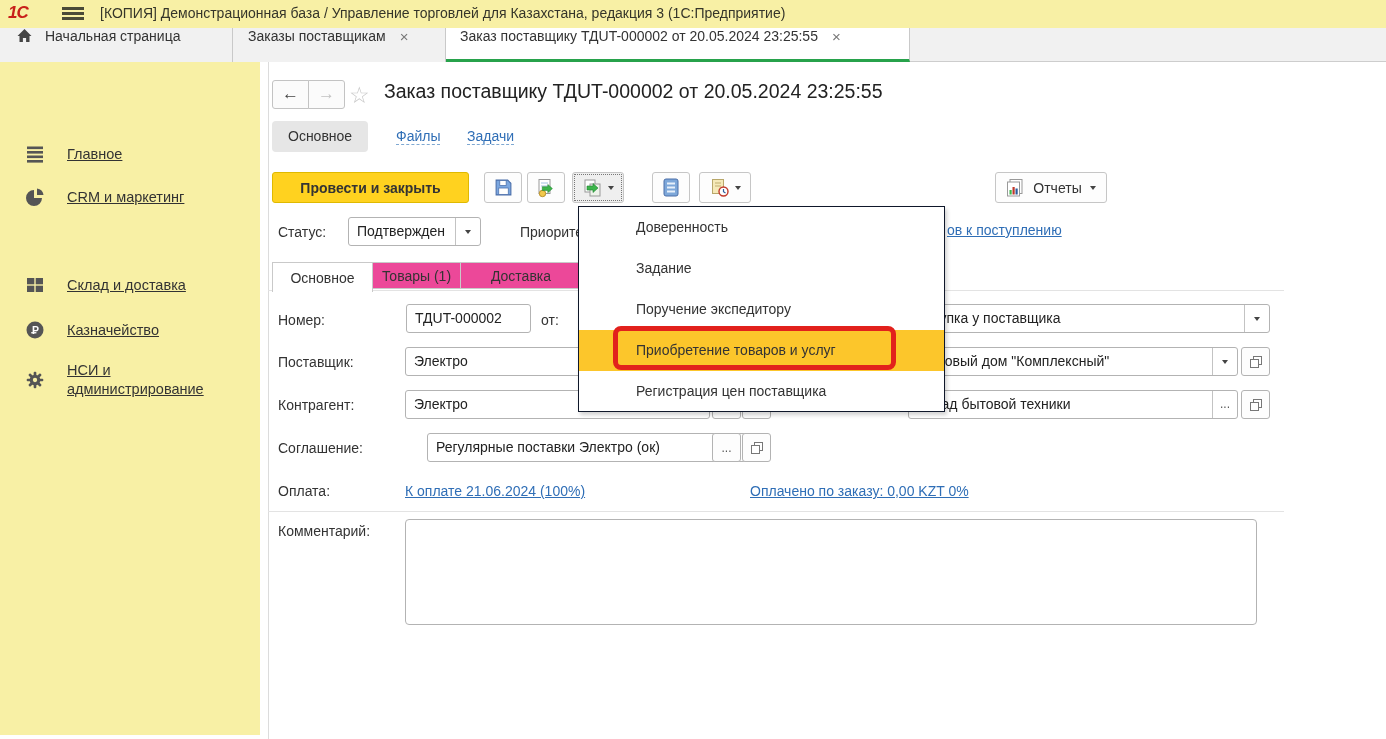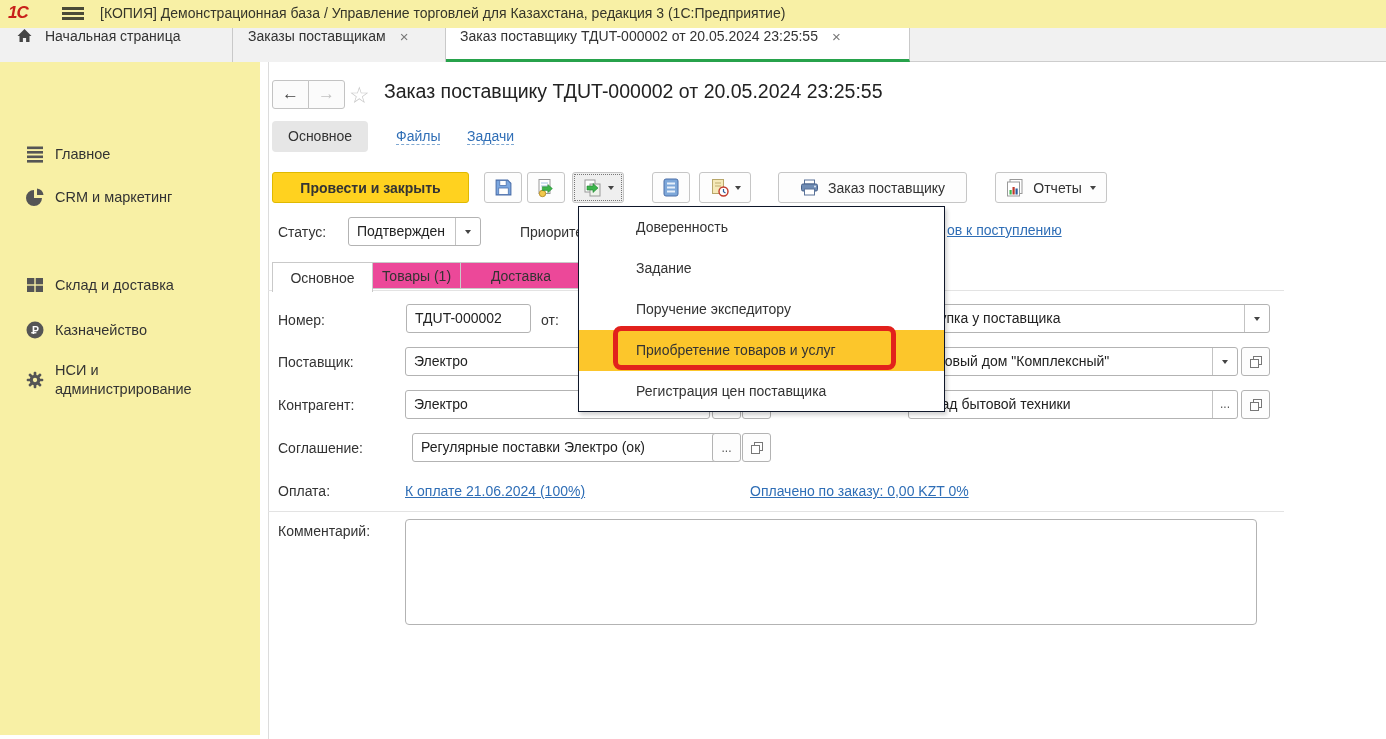--- a/index.html
+++ b/index.html
@@ -15,21 +15,21 @@
   
   .tabbar{left:0;top:28px;width:1386px;height:34px;background:#f1f1f1;border-bottom:1px solid #cdcdcd;box-sizing:border-box;}
   .wtab{top:28px;height:34px;box-sizing:border-box;font-size:14px;color:#333;background:#f1f1f1;
         border-right:1px solid #c9c9c9;display:flex;cursor:pointer;}
   .wtab.active{background:#fff;border-bottom:3px solid #27a24b;}
   .wtab .x{margin-left:14px;color:#777;font-size:15px;cursor:pointer;}
   
   .sidebar{left:0;top:62px;width:260px;height:673px;background:#f8f0a5;}
   .side-item{position:absolute;left:0;width:260px;display:flex;align-items:center;cursor:pointer;}
   .side-item .ic{position:absolute;left:25px;width:20px;height:20px;}
-  .side-item .lb{position:absolute;left:55px;font-size:14.5px;color:#333;width:168px;line-height:19px;}
+  .side-item .lb{position:absolute;left:67px;font-size:14.5px;color:#333;width:168px;line-height:19px;text-decoration:underline;}
   
   .vline{left:268px;top:62px;width:1px;height:677px;background:#dcdcdc;}
   .hline{background:#e3e3e3;height:1px;}
   .navbtn{top:80px;width:37px;height:29px;border:1px solid #c3c3c3;background:#fbfbfb;box-sizing:border-box;
           text-align:center;line-height:26px;font-size:17px;cursor:pointer;}
   .star{left:349px;top:82px;font-size:23px;color:#c9c9c9;cursor:pointer;}
   .pagetitle{left:384px;top:80px;font-size:19.5px;color:#222;white-space:nowrap;}
   .chip{left:272px;top:121px;height:31px;background:#e6e6e6;border-radius:4px;font-size:14px;color:#333;
         line-height:31px;padding:0 16px;cursor:pointer;}
   .navlink{top:128px;font-size:14px;color:#2f6eb6;border-bottom:1px dashed #7fa8d2;cursor:pointer;}
@@ -199,29 +199,20 @@
         <rect x="2.5" y="1.5" width="11" height="14" fill="#f5e9b8" stroke="#b8a76a"></rect>
         <g stroke="#c9b87a" stroke-width="1.2">
           <line x1="5" y1="5" x2="11" y2="5"></line>
           <line x1="5" y1="8" x2="11" y2="8"></line>
         </g>
         <circle cx="13.5" cy="13.5" r="4.5" fill="#fff" stroke="#c0392b" stroke-width="1.4"></circle>
         <path d="M13.5 11 v2.7 l2 1.2" fill="none" stroke="#2c5c9c" stroke-width="1.2"></path>
       </svg>
     <span class="tri"></span>
   </div>
-  <div class="abs btn" style="left:778px;top:172px;width:189px;height:31px;gap:9px;">
-    <svg width="19" height="17" viewBox="0 0 19 17">
-        <rect x="4.5" y="1" width="10" height="4" fill="#fff" stroke="#5a7399"></rect>
-        <rect x="1.5" y="5" width="16" height="7" rx="1.5" fill="#6f8cb4" stroke="#47608a"></rect>
-        <rect x="4.5" y="10" width="10" height="6" fill="#fff" stroke="#5a7399"></rect>
-        <circle cx="15" cy="7.5" r="1" fill="#dfe8f4"></circle>
-      </svg>
-    <span>Заказ поставщику</span>
-  </div>
   <div class="abs btn" style="left:995px;top:172px;width:112px;height:31px;gap:8px;">
     <svg width="19" height="19" viewBox="0 0 19 19">
         <rect x="4" y="1.5" width="12" height="14" fill="#fff" stroke="#999"></rect>
         <rect x="1.5" y="4" width="12" height="14" fill="#fff" stroke="#999"></rect>
         <rect x="3.5" y="12" width="2.2" height="4.5" fill="#3cb54a"></rect>
         <rect x="6.5" y="9" width="2.2" height="7.5" fill="#c0392b"></rect>
         <rect x="9.5" y="10.5" width="2.2" height="6" fill="#2c5c9c"></rect>
       </svg>
     <span>Отчеты</span>
     <span class="tri"></span>
@@ -253,21 +244,21 @@
   <div class="abs input" style="left:405px;top:390px;width:305px;height:29px;">Электро</div>
   <div class="abs sqbtn" style="left:712px;top:390px;width:29px;height:29px;">...</div>
   <div class="abs sqbtn" style="left:742px;top:390px;width:29px;height:29px;">
     <svg width="12" height="12" viewBox="0 0 12 12">
         <rect x="3.5" y="0.5" width="8" height="8" fill="#fff" stroke="#777"></rect>
         <rect x="0.5" y="3.5" width="8" height="8" fill="#fff" stroke="#777"></rect>
       </svg>
   </div>
 
   <span class="abs flabel" style="left:278px;top:440px;">Соглашение:</span>
-  <div class="abs input" style="left:412px;top:433px;width:322px;height:29px;">Регулярные поставки Электро (ок)</div>
+  <div class="abs input" style="left:427px;top:433px;width:322px;height:29px;">Регулярные поставки Электро (ок)</div>
   <div class="abs sqbtn" style="left:712px;top:433px;width:29px;height:29px;">...</div>
   <div class="abs sqbtn" style="left:742px;top:433px;width:29px;height:29px;">
     <svg width="12" height="12" viewBox="0 0 12 12">
         <rect x="3.5" y="0.5" width="8" height="8" fill="#fff" stroke="#777"></rect>
         <rect x="0.5" y="3.5" width="8" height="8" fill="#fff" stroke="#777"></rect>
       </svg>
   </div>
 
   <div class="abs input" style="left:908px;top:304px;width:362px;height:29px;">
     <span>Закупка у поставщика</span>

